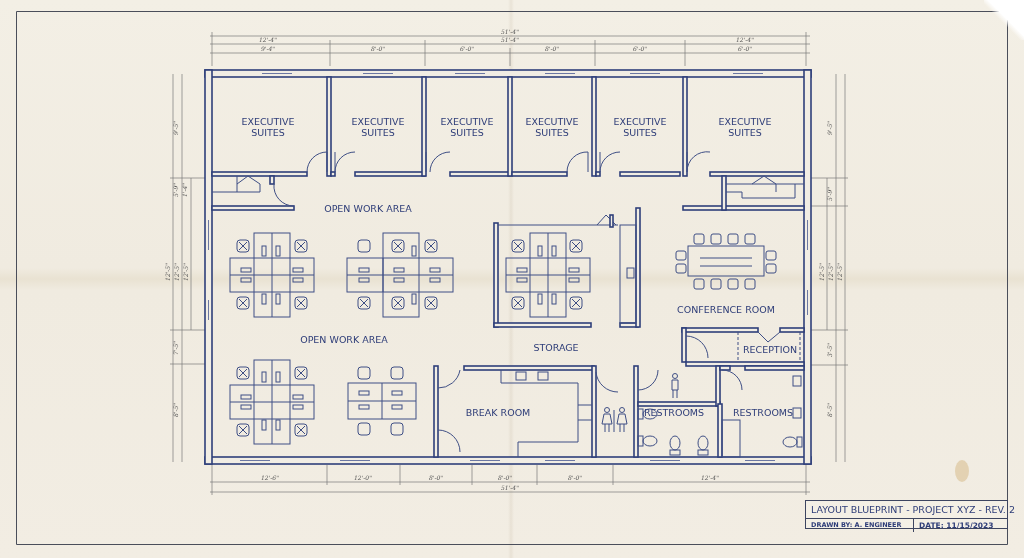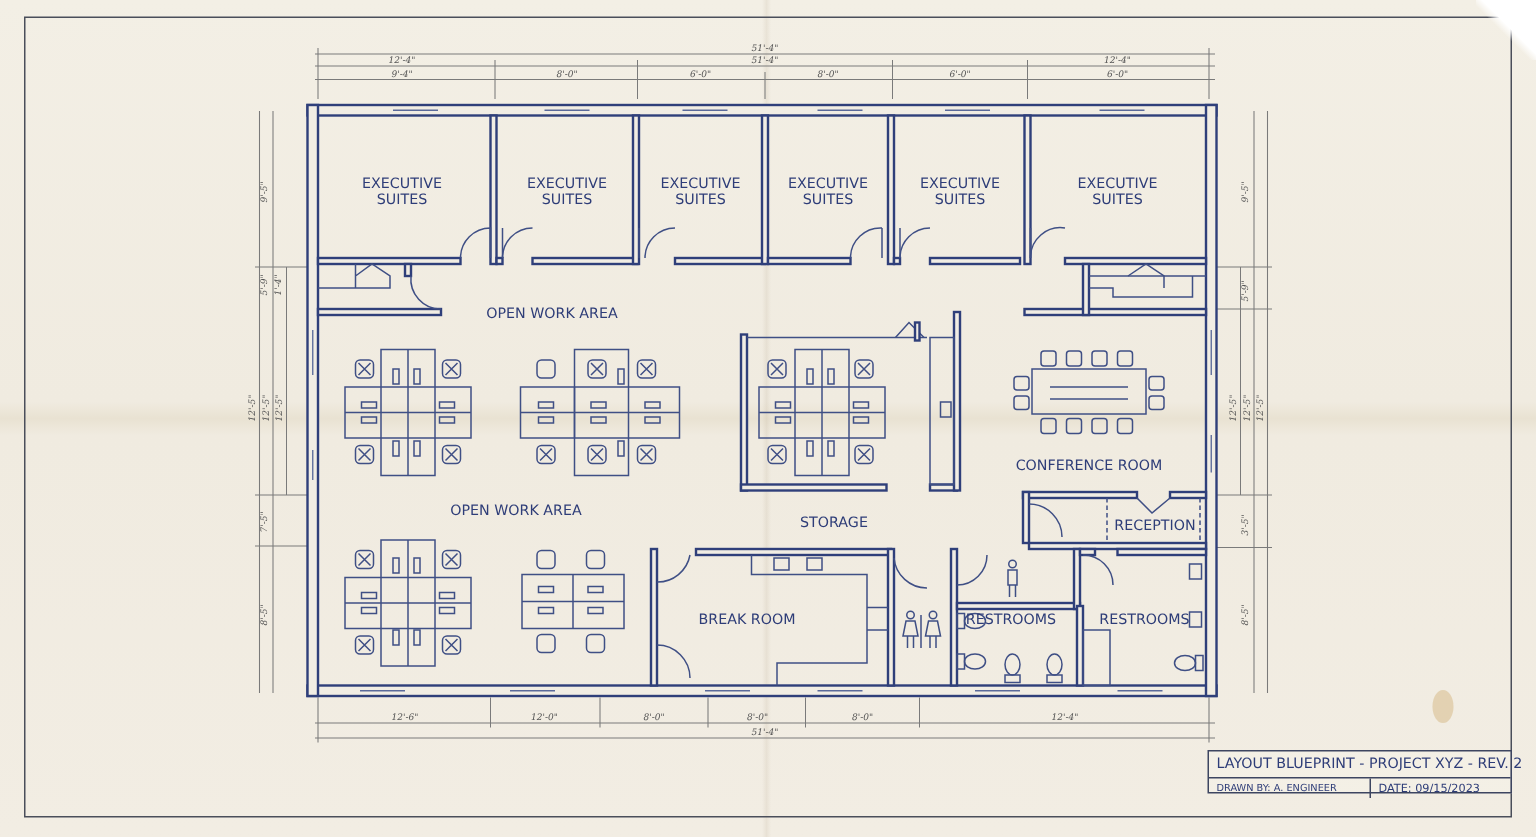--- a/index.html
+++ b/index.html
@@ -36,21 +36,21 @@
     }
     #title-block .tb-title {
       height: 17px; line-height: 17px; font-size: 9.5px; padding-left: 5px;
       border-bottom: 1.2px solid #3d4560; white-space: nowrap;
     }
     #title-block .tb-row {
       height: 13px; line-height: 13px; font-size: 6.5px; padding-left: 5px;
       border-bottom: 1.2px solid #3d4560; white-space: nowrap;
     }
     #title-block .tb-row:last-child { border-bottom: none; display: flex; padding-left: 0; }
-    #title-block .tb-cell { padding-left: 5px; }
+    #title-block .tb-cell { padding-left: 5px; font-weight: bold; }
     #title-block .tb-cell.left { width: 102px; border-right: 1.2px solid #3d4560; }
     #title-block .tb-cell.right { font-size: 7.5px; }
     #stain {
       position: absolute; left: 955px; top: 460px; width: 14px; height: 22px;
       border-radius: 50%; background: rgba(200,160,90,0.35);
     }
     #corner-fold {
       position: absolute; right: 0; top: 0; width: 40px; height: 40px;
       background: linear-gradient(225deg, #ffffff 0%, #ffffff 45%, rgba(240,235,224,0) 55%);
     }
@@ -428,15 +428,15 @@
   <g>
     <rect class="wall-thick" x="212" y="327" width="0" height="0"></rect>
     <rect class="wall-thick" x="610" y="215" width="3" height="12"></rect>
   </g>
 </svg>
 
 <div id="title-block">
   <div class="tb-title">LAYOUT BLUEPRINT - PROJECT XYZ - REV. 2</div>
   <div class="tb-row">
     <div class="tb-cell left">DRAWN BY: A. ENGINEER</div>
-    <div class="tb-cell right">DATE: 09/15/2023</div>
+    <div class="tb-cell right">DATE: 11/15/2023</div>
   </div>
 </div>
 
 </body></html>

